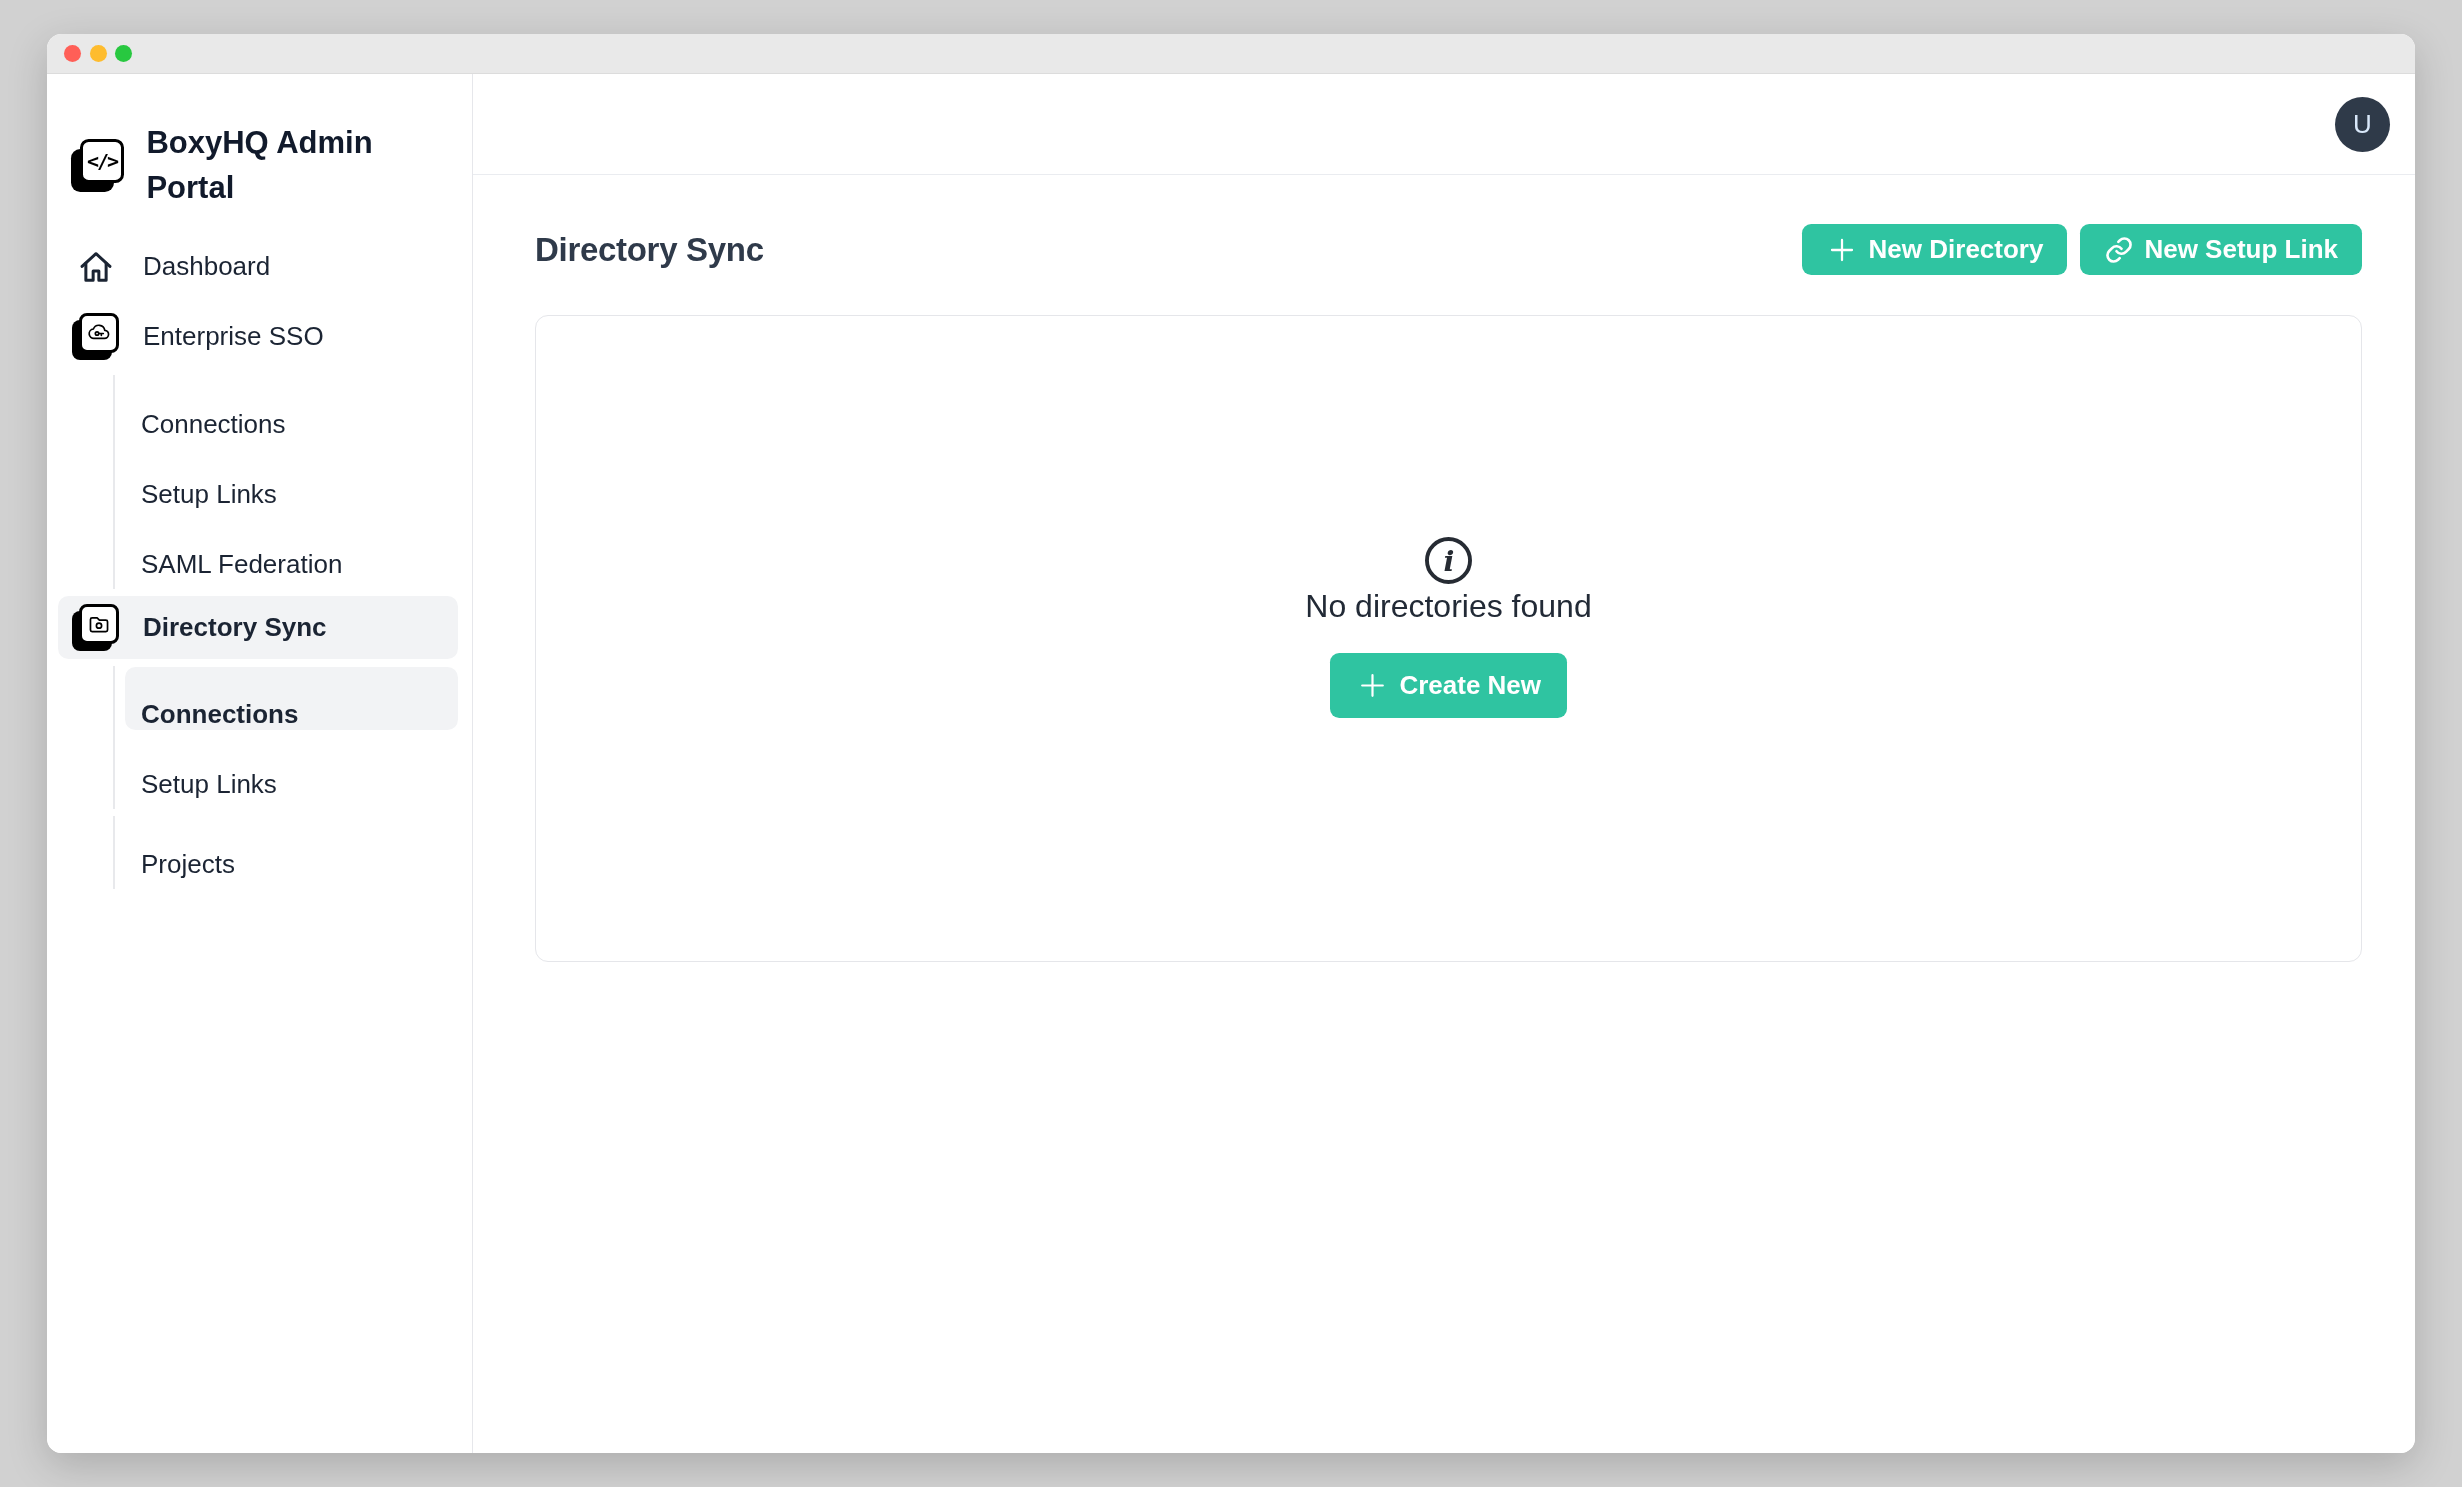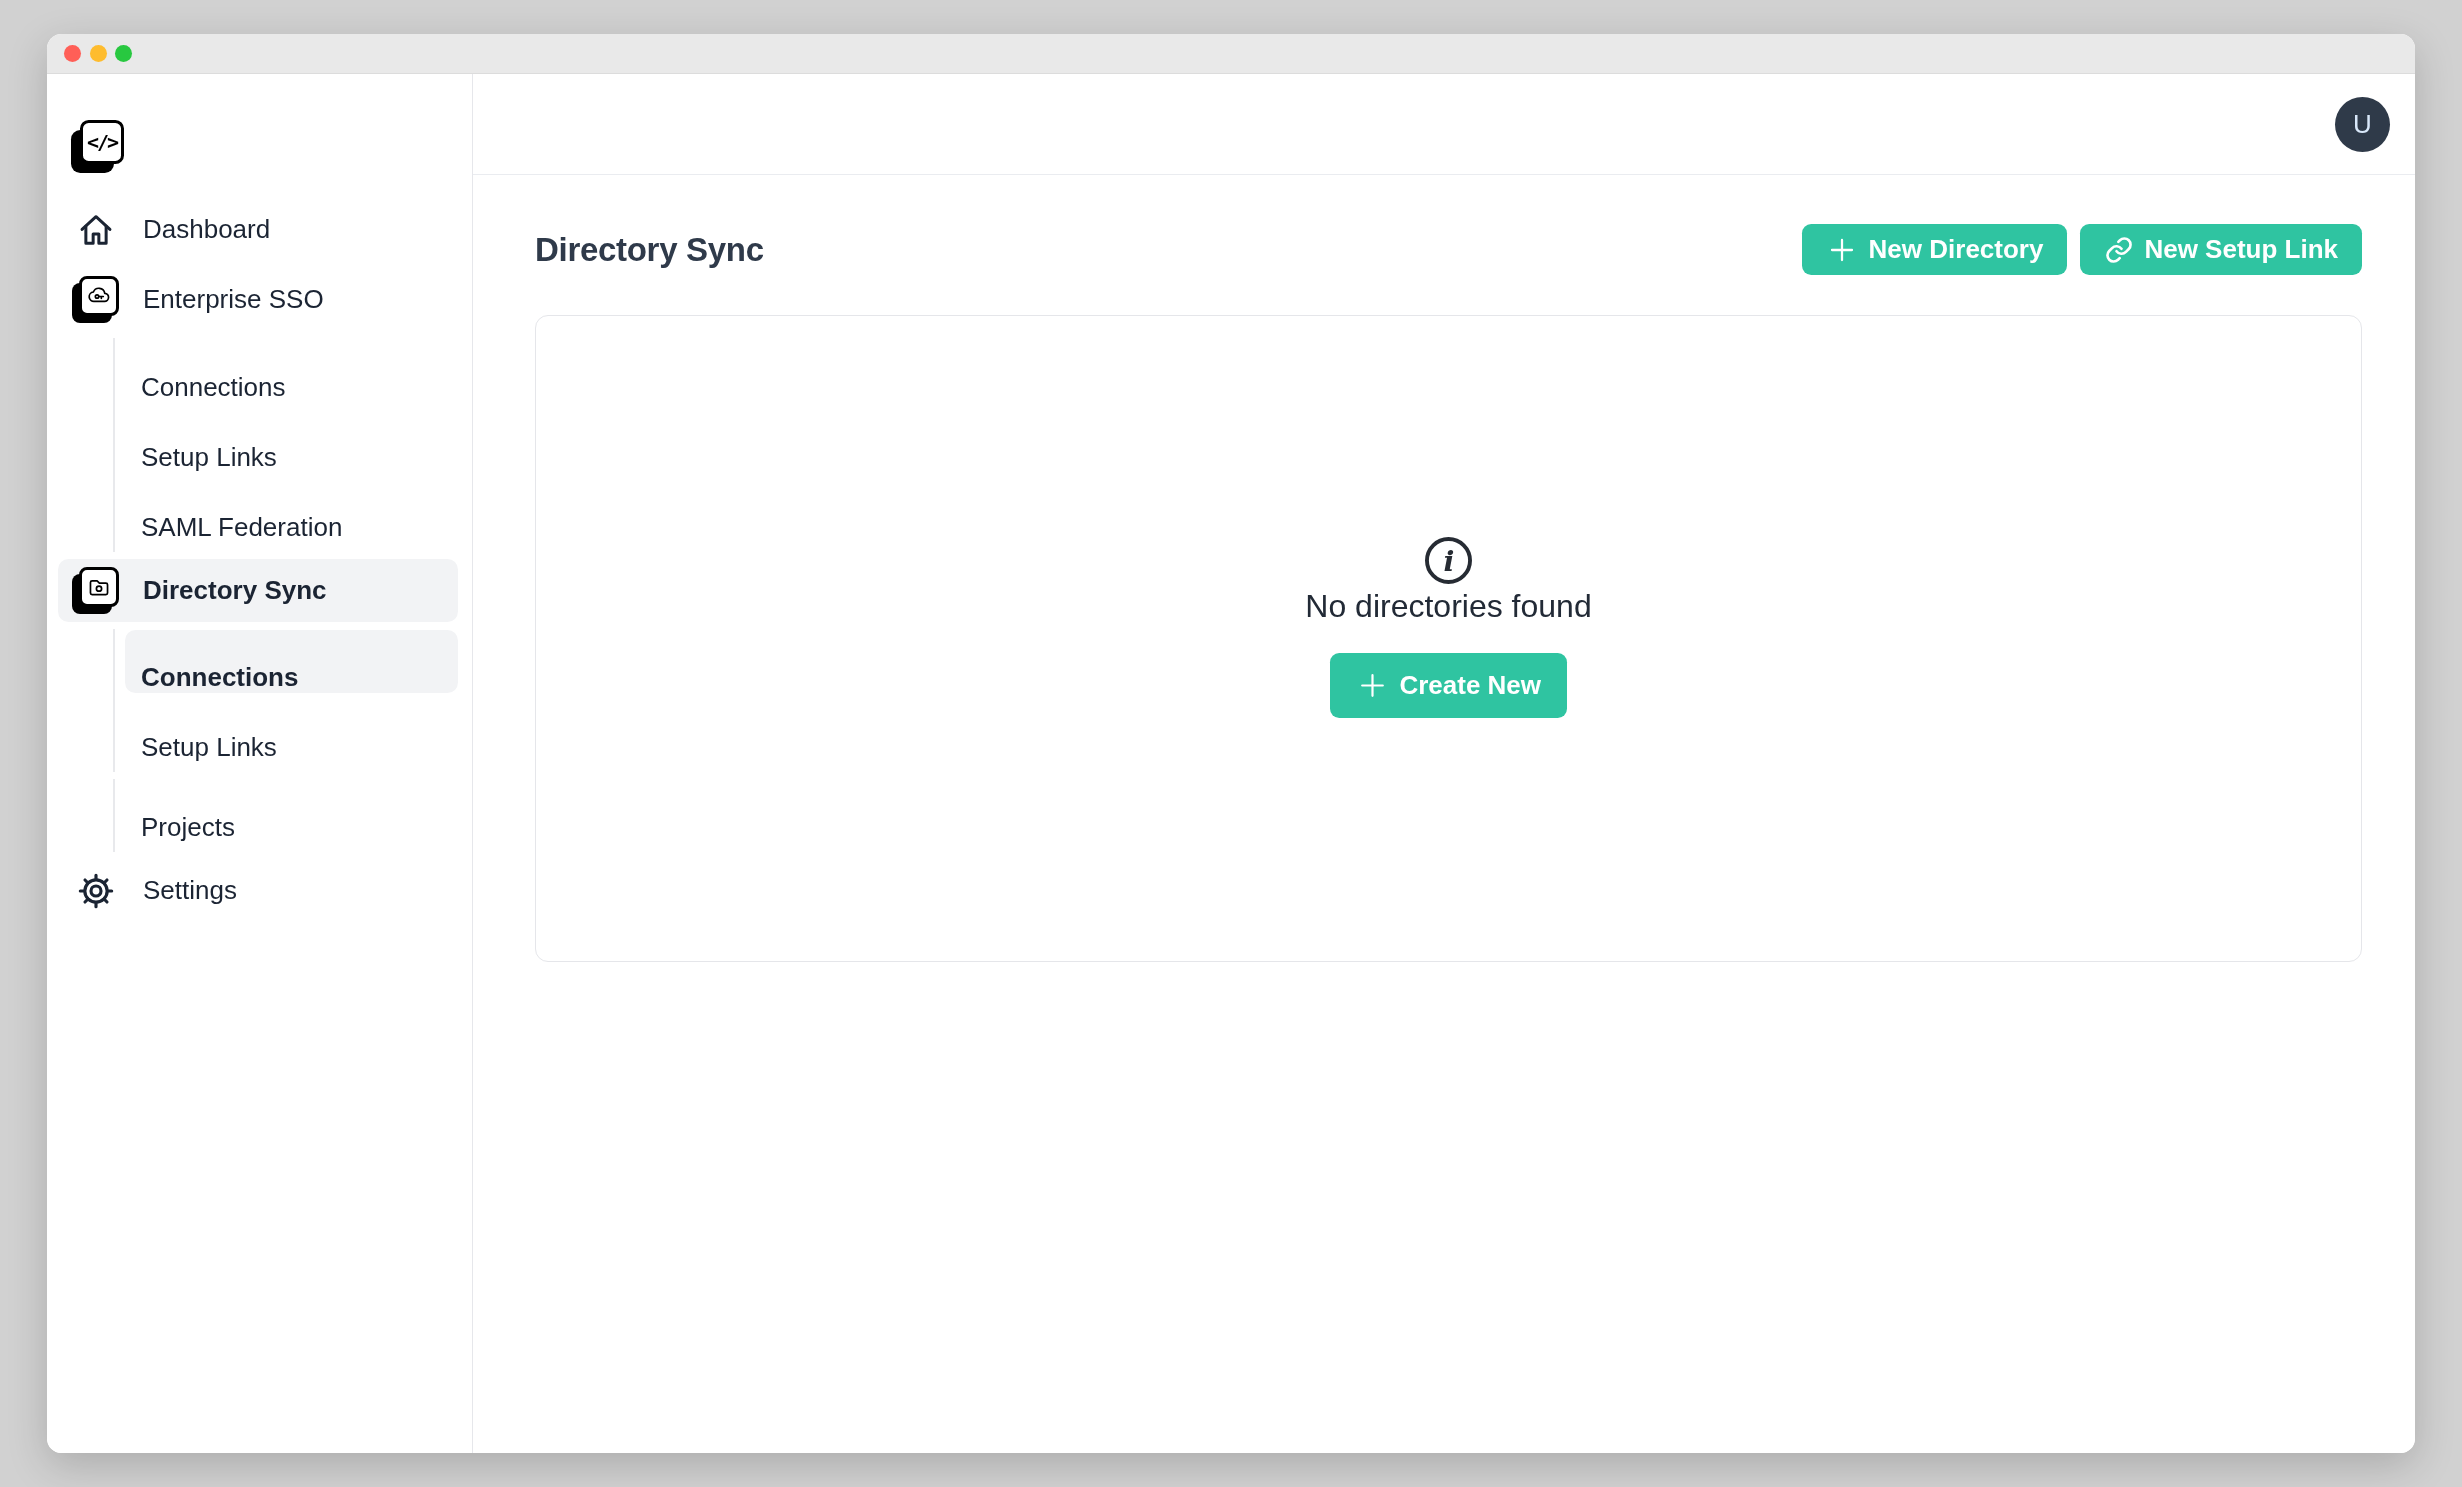--- a/index.html
+++ b/index.html
@@ -147,20 +147,21 @@
 
     <aside class="sidebar">
 
       <div class="logo-row">
         <span class="keycap">
           <span class="kc-back"></span>
           <span class="kc-face">
               <span class="logo-glyph">&lt;/&gt;</span>
             </span>
         </span>
+        <span class="logo-text">BoxyHQ Admin Portal</span>
       </div>
 
       <nav>
         <ul class="nav">
 
           <li>
             <a class="nav-row">
               <span class="nav-icon-box">
                 <svg width="38" height="38" viewBox="0 0 24 24" class="line-icon">
                   <path d="M3.2 11.6 L12 3.6 l8.8 8"></path>
@@ -238,32 +239,20 @@
           <li>
             <ul class="subnav">
               <li>
                   <a class="sub-row">
                     <span>Projects</span>
                   </a>
                 </li>
             </ul>
           </li>
 
-          <li>
-            <a class="nav-row">
-              <span class="nav-icon-box">
-                <svg width="40" height="40" viewBox="0 0 24 24" class="line-icon">
-                  <circle cx="12" cy="12" r="3"></circle>
-                  <circle cx="12" cy="12" r="6.7"></circle>
-                  <path d="M12 2.6v2.5 M12 18.9v2.5 M2.6 12h2.5 M18.9 12h2.5 M5.4 5.4l1.8 1.8 M16.8 16.8l1.8 1.8 M18.6 5.4l-1.8 1.8 M7.2 16.8l-1.8 1.8"></path>
-                </svg>
-              </span>
-              <span>Settings</span>
-            </a>
-          </li>
 
         </ul>
       </nav>
     </aside>
 
     <section class="main">
 
       <div class="topbar">
         <div class="avatar">
           <span>U</span>

